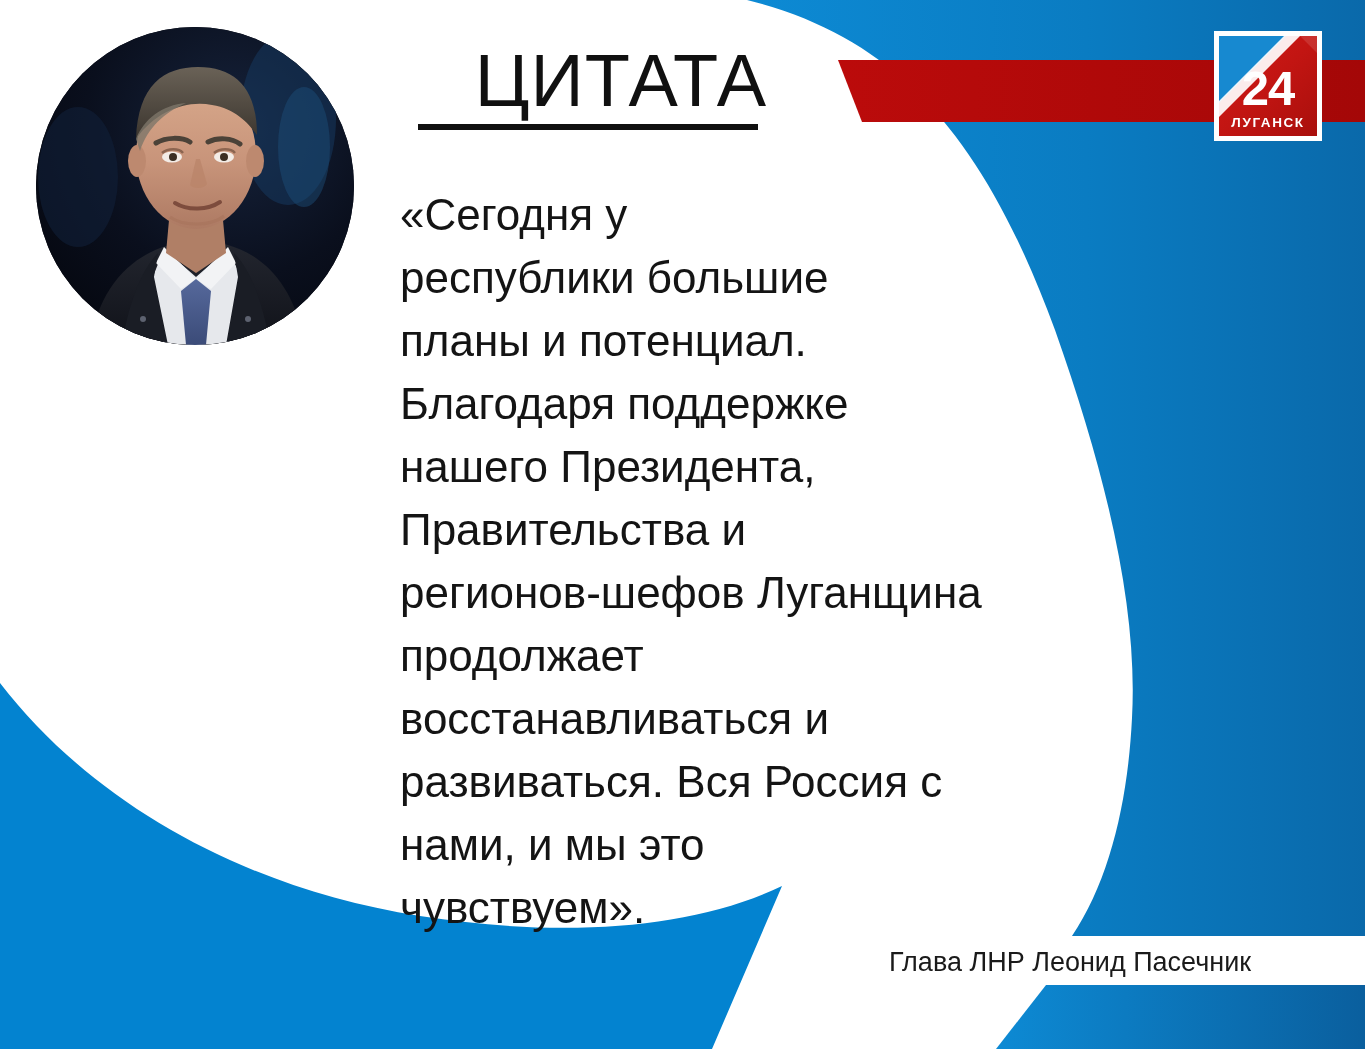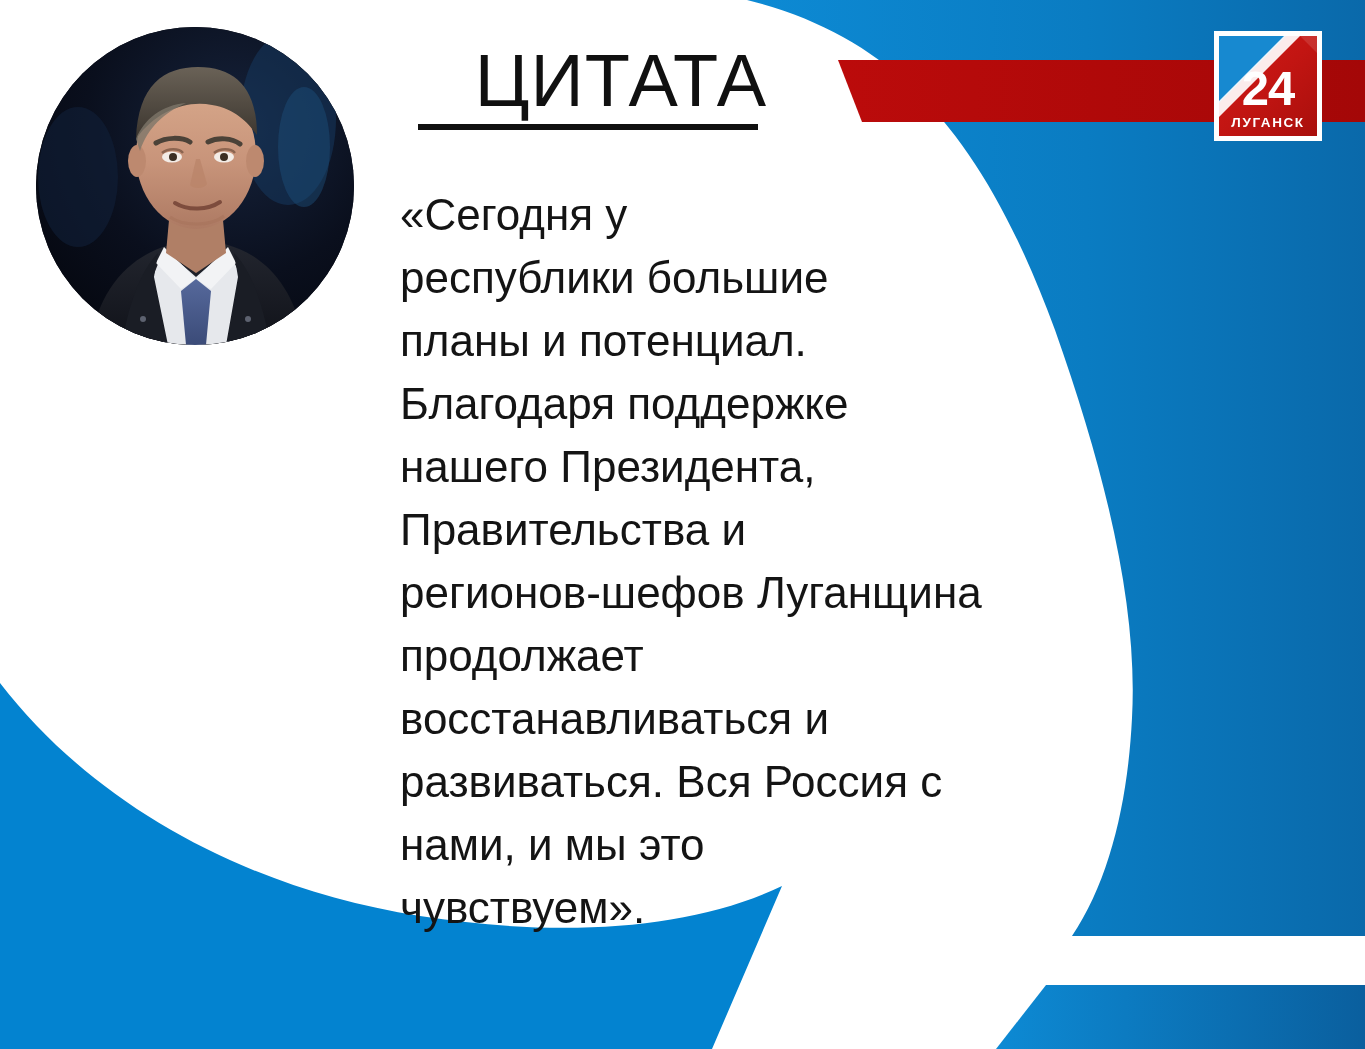--- a/index.html
+++ b/index.html
@@ -267,14 +267,15 @@
       <path d="M 70,5 L 86,5 L 5,86 L 5,70 Z" fill="#ffffff" opacity="0.92"></path>
 
       <path d="M 86,5 L 103,5 L 103,22 Z" fill="#ffffff" opacity="0.12"></path>
 
       <text x="54" y="74" text-anchor="middle" font-family="'Liberation Sans', sans-serif" font-size="49" font-weight="bold" fill="#ffffff" letter-spacing="-1">24</text>
 
       <text x="54" y="96" text-anchor="middle" font-family="'Liberation Sans', sans-serif" font-size="13.5" font-weight="bold" fill="#ffffff" letter-spacing="1.6">ЛУГАНСК</text>
     </svg>
   </div>
 
+  <div id="caption">Глава ЛНР Леонид Пасечник</div>
 
 </div>
 
 </body></html>

